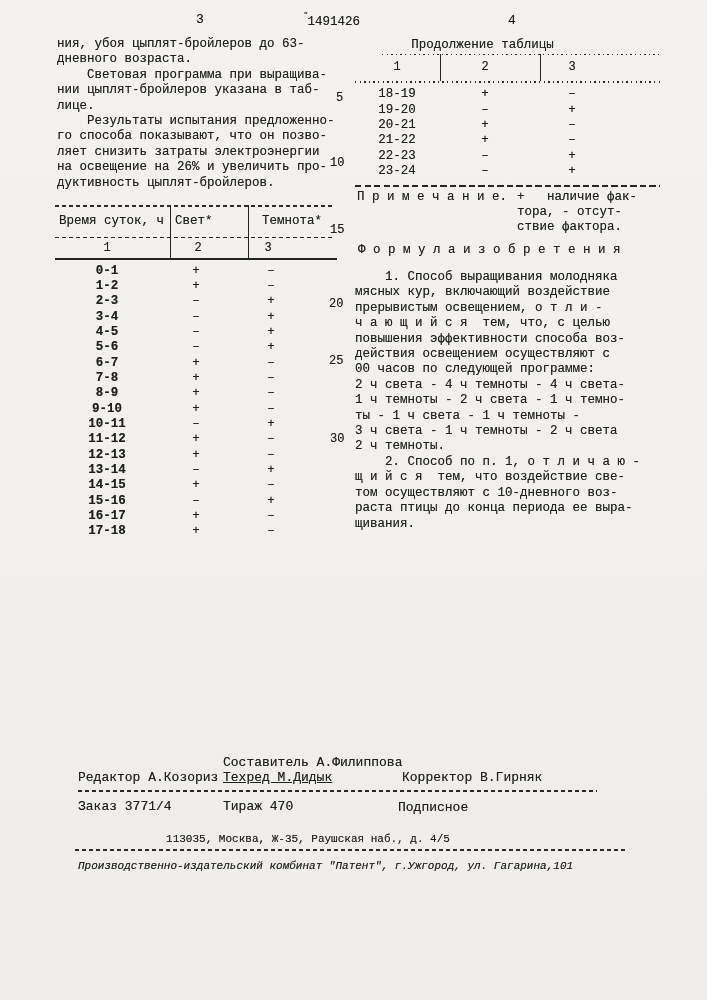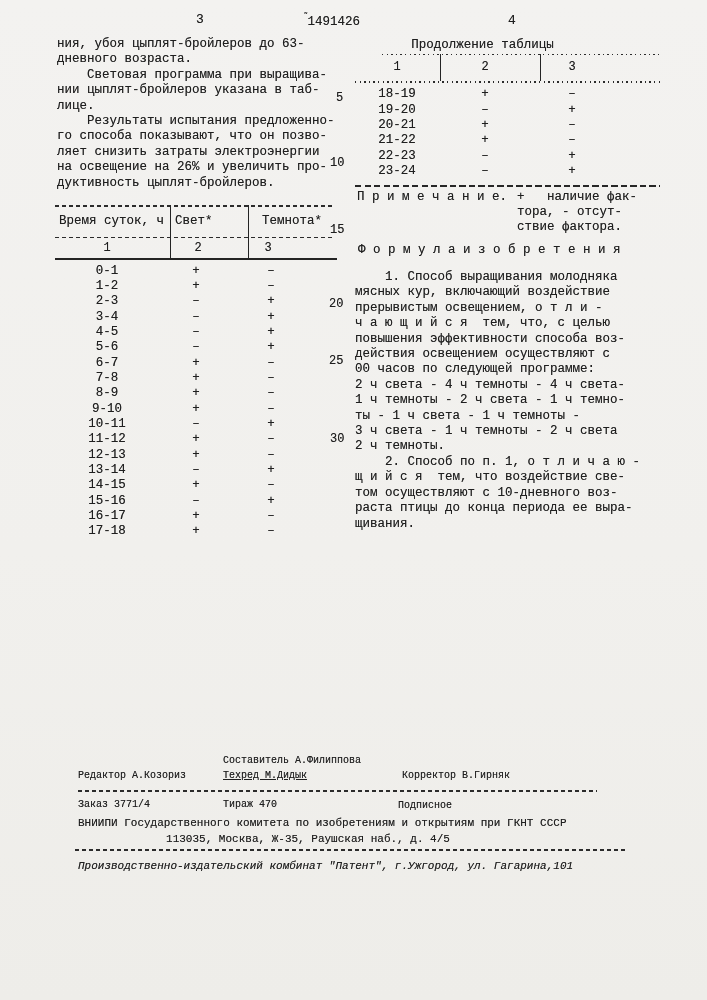--- a/index.html
+++ b/index.html
@@ -25,31 +25,31 @@
   .pagenum { font-size:13px; }
   .patent-mark { font-size:9px; vertical-align:6px; letter-spacing:-1px; }
 
   
   .gutter-num { position:absolute; width:20px; text-align:left; font-size:12px; }
 
   
   .tbl { position:absolute; }
   .t-row { display:flex; align-items:center; height:15.35px; }
   .t-row span { display:block; text-align:center; }
-  .ltable .c0 { width:104px; } .ltable .c1 { width:74px; } .ltable .c2 { width:76px; }
+  .ltable .c0 { width:104px;font-weight:bold; } .ltable .c1 { width:74px; } .ltable .c2 { width:76px; }
   .rtable .c0 { width:84px; }  .rtable .c1 { width:92px; } .rtable .c2 { width:82px; }
   .colnum { position:absolute; width:18px; text-align:center; font-size:12px; }
 
   
   .note { display:flex; gap:10px; align-items:flex-start; }
   .note-label { white-space:nowrap; }
   .note-body { white-space:pre; line-height:15px; }
 
   
-  .foot { font-size:10px; }
+  .foot { font-size:13px; }
   .foot-sm { font-size:11px; }
 </style>
 </head>
 <body>
 
 <div class="page">
 
   <span class="abs pagenum" style="left:196px; top:12px;">3</span>
   <span class="abs" style="left:303px; top:12px;"><span class="patent-mark">˜</span><span>1491426</span></span>
   <span class="abs pagenum" style="left:508px; top:13px;">4</span>
@@ -260,20 +260,19 @@
   <span class="abs foot" style="left:78px;  top:770px;">Редактор А.Козориз</span>
   <span class="abs foot" style="left:223px; top:770px;text-decoration:underline;">Техред М.Дидык</span>
   <span class="abs foot" style="left:402px; top:770px;">Корректор В.Гирняк</span>
 
   <div class="abs dashed" style="left:78px; top:790px; width:519px;"></div>
 
   <span class="abs foot" style="left:78px;  top:799px;">Заказ 3771/4</span>
   <span class="abs foot" style="left:223px; top:799px;">Тираж 470</span>
   <span class="abs foot" style="left:398px; top:800px;">Подписное</span>
 
-  <span class="abs foot-sm" style="left:78px; top:817px;">ВНИИПИ Государственного комитета по изобретениям и открытиям при ГКНТ СССР</span>
   <span class="abs foot-sm" style="left:78px; top:833px; width:460px; text-align:center; display:block;">113035, Москва, Ж-35, Раушская наб., д. 4/5</span>
 
   <div class="abs dashed" style="left:75px; top:849px; width:551px;"></div>
 
   <span class="abs foot-sm" style="left:78px; top:860px;font-style:italic;">Производственно-издательский комбинат "Патент", г.Ужгород, ул. Гагарина,101</span>
 
 </div>
 
 </body></html>

